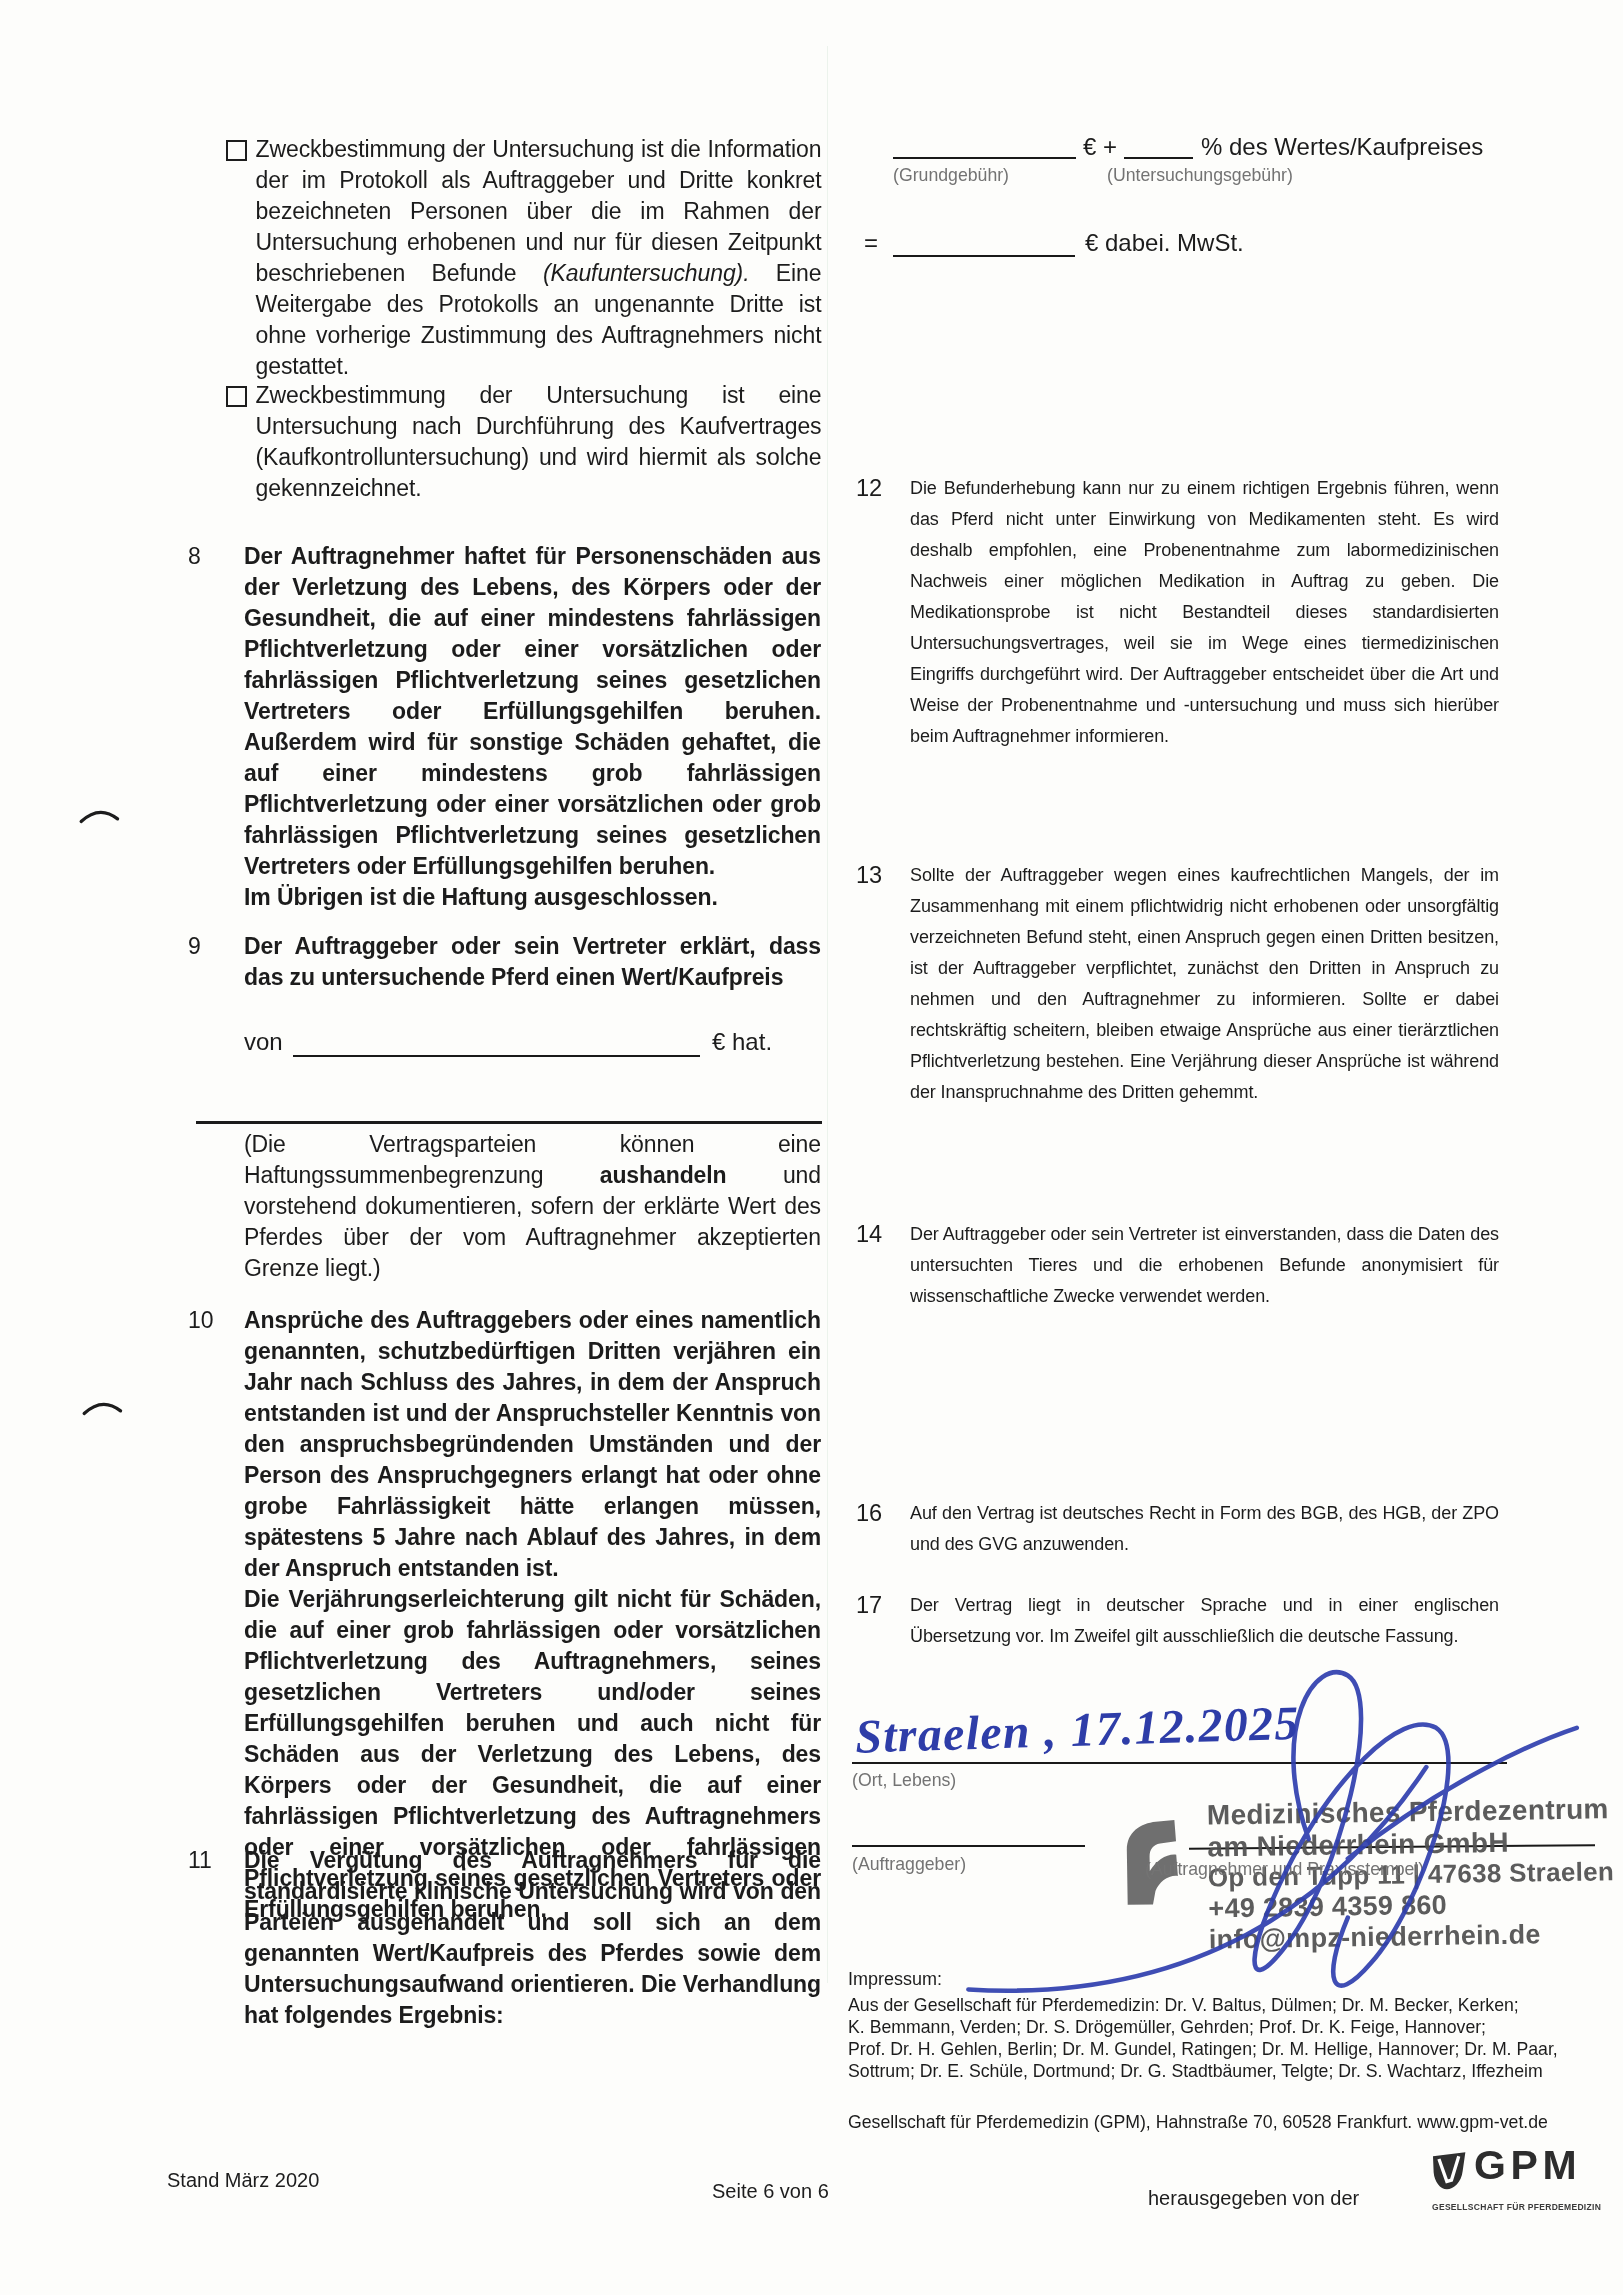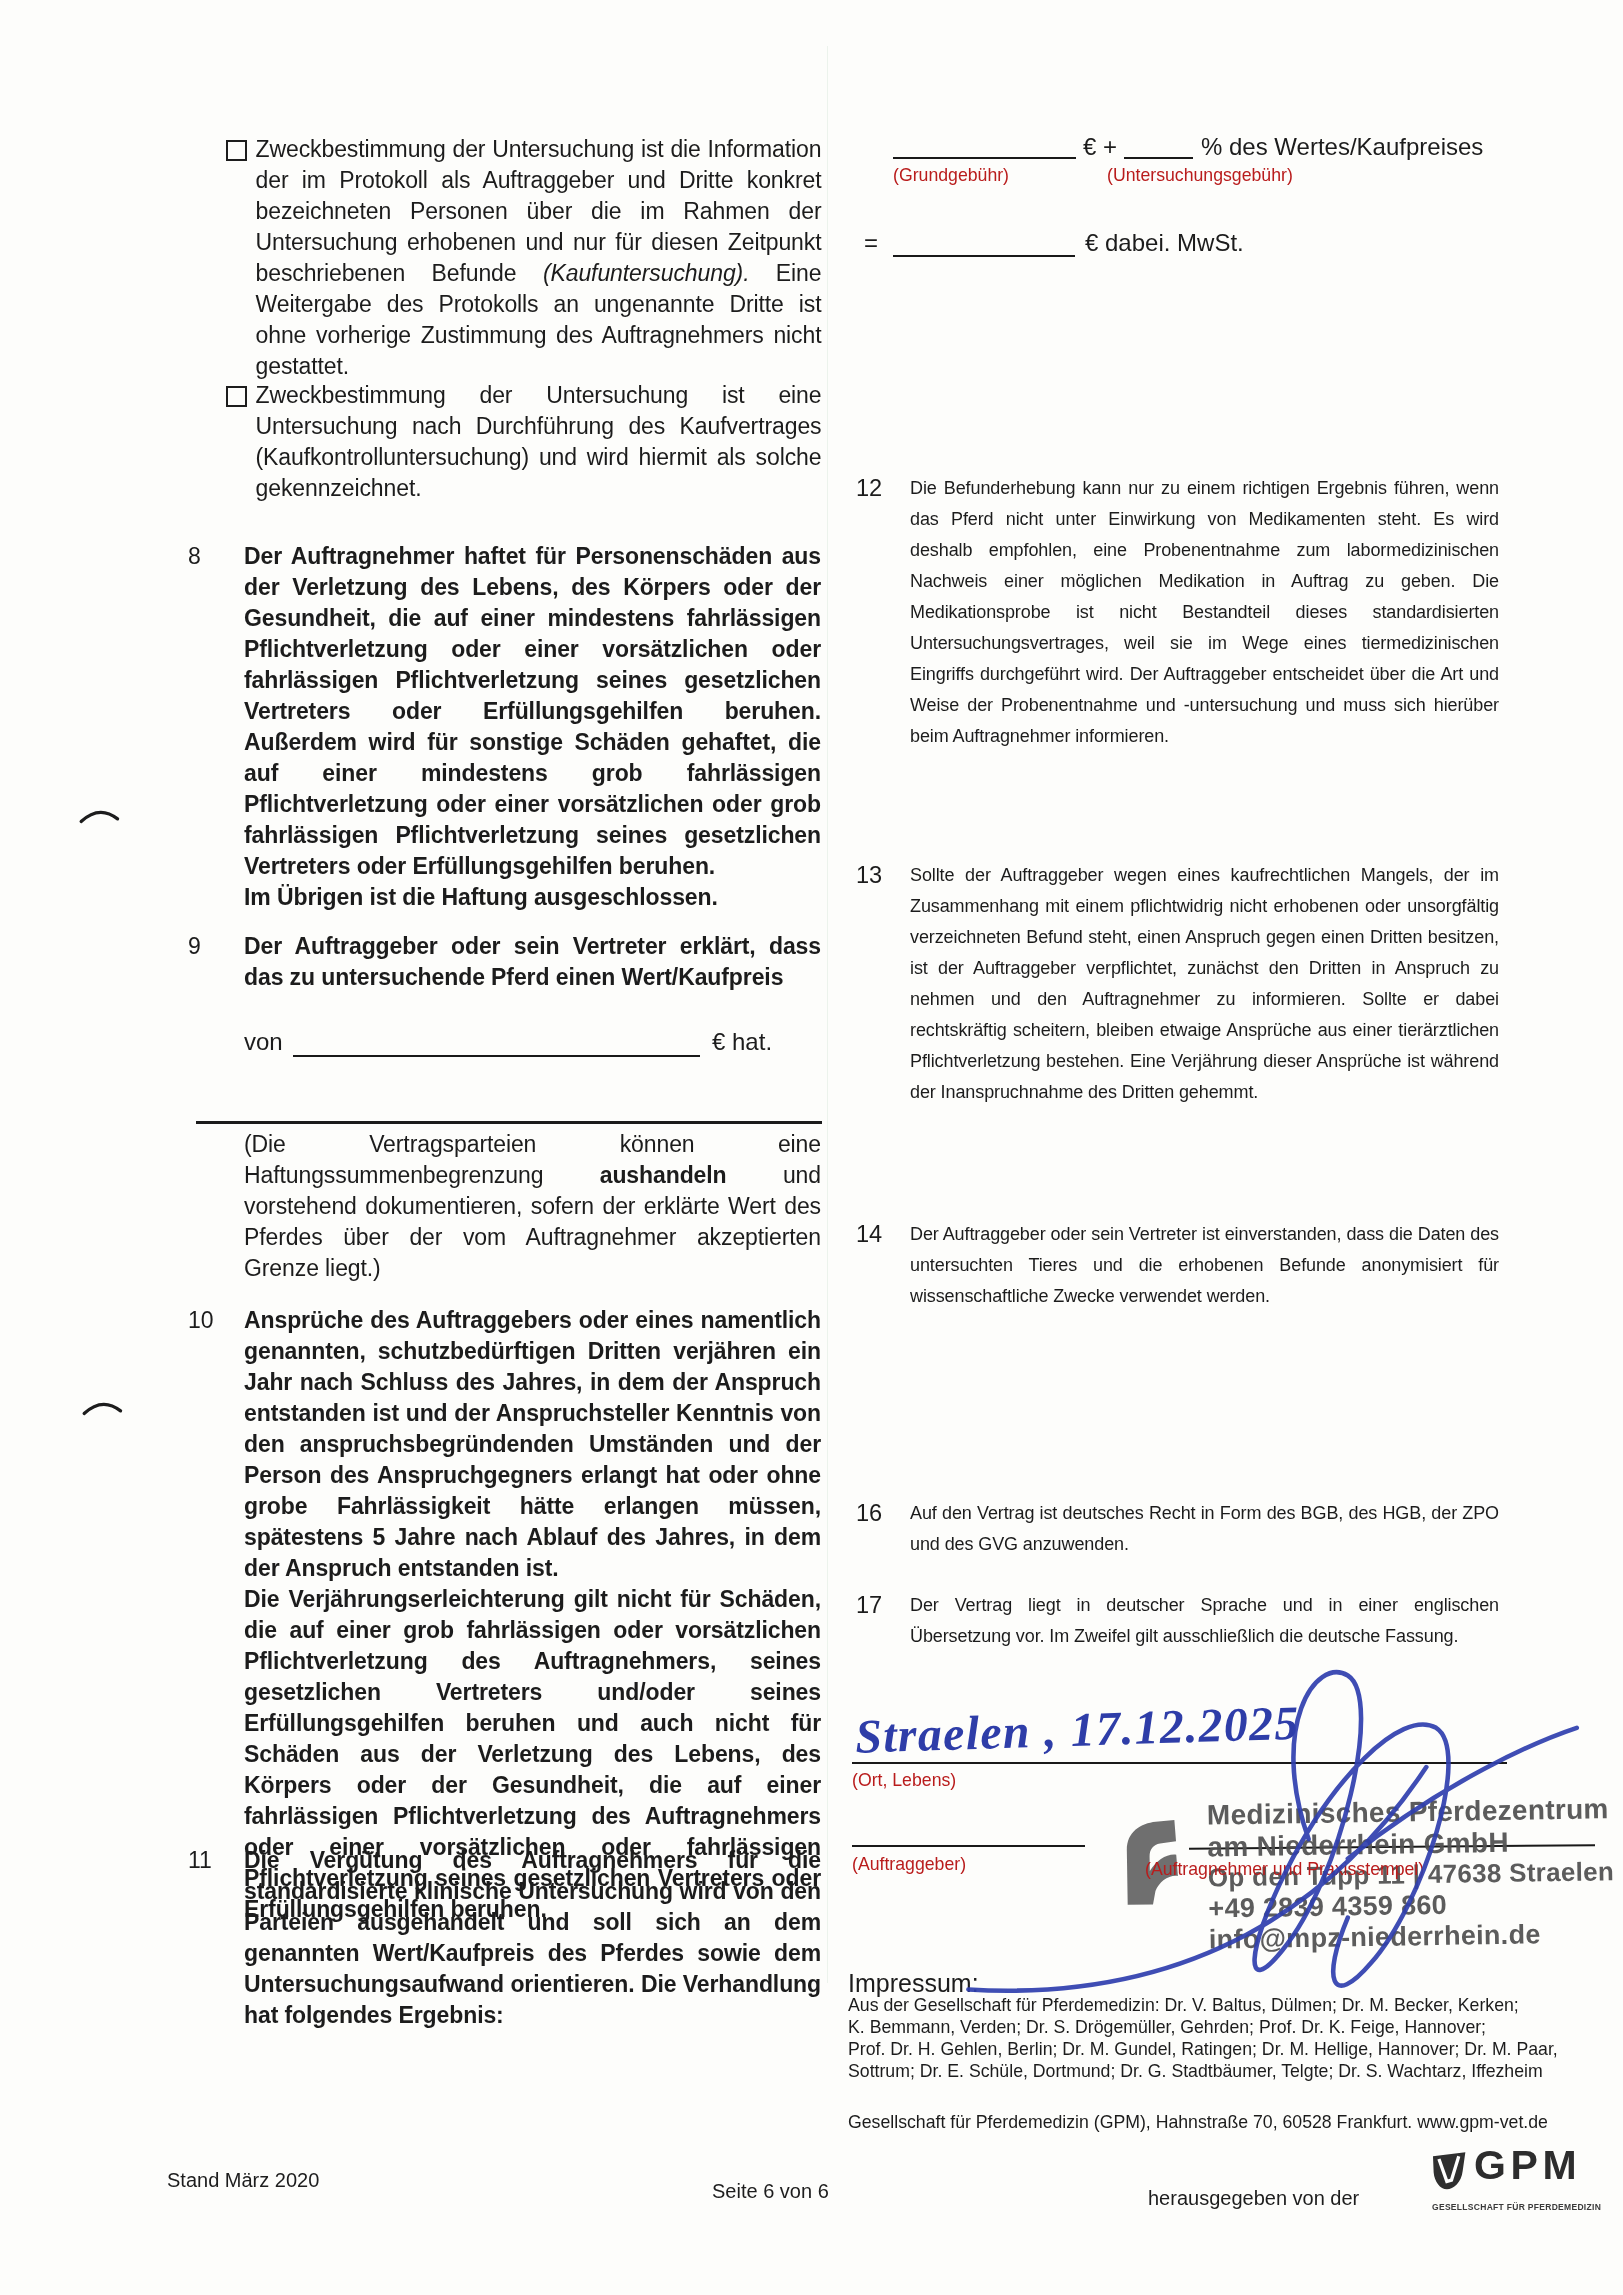--- a/index.html
+++ b/index.html
@@ -14,21 +14,21 @@
   .lcol .ptext{width:577px;font-size:23px;line-height:31px;font-weight:bold;}
   .rcol .pnum{left:-54px;width:43px;font-size:23.6px;line-height:31px;}
   .rcol .ptext{width:589px;font-size:18px;line-height:31px;}
   
   .cb{position:absolute;left:226px;}
   .cbbox{position:absolute;left:0;top:5.9px;width:17px;height:17px;border:2px solid #1d1d1d;background:transparent;}
   .cbtext{margin-left:29.5px;width:566px;font-size:23px;line-height:31px;text-align:justify;letter-spacing:-0.1px;}
   .cbtext em{font-style:italic;}
   
   .fill{position:absolute;border-bottom:2.6px solid #191919;height:0;}
-  .label-small{position:absolute;font-size:17.7px;color:#b91c1c;}
+  .label-small{position:absolute;font-size:17.7px;color:#737373;}
   .big{font-size:24px;}
   .rule{position:absolute;height:2.6px;background:#1b1b1b;}
   
   .stamp{position:absolute;left:1113px;top:1792px;width:511px;height:177px;
          color:#505050;font-weight:700;transform:rotate(-0.9deg);opacity:.93;}
   .stamp .sline{position:absolute;left:95px;white-space:nowrap;letter-spacing:0.3px;}
   
   .handwriting{position:absolute;left:855px;top:1699px;width:615px;
       font-family:"Liberation Serif",serif;font-style:italic;font-weight:700;
       font-size:48px;color:#2e3da8;transform:rotate(-1.8deg);letter-spacing:1.3px;white-space:nowrap;}
@@ -157,21 +157,21 @@
   </div>
 
   <svg class="abs" style="left:916px;top:1597px;z-index:7;" width="687" height="471" viewBox="0 0 1050 720">
     <g stroke="#2f3fae" stroke-width="7" fill="none" stroke-linecap="round" opacity="0.92">
       <path d="M600,370 C540,200 610,90 660,120 C715,155 650,430 560,540 C500,615 505,540 565,420 C635,280 740,170 795,200 C850,235 775,470 695,560 C635,630 620,585 660,490"></path>
       <path d="M660,400 C810,280 950,220 1010,200"></path>
       <path d="M780,260 C640,470 420,620 80,600"></path>
     </g>
   </svg>
 
-  <span class="abs" style="left:848px;top:1969px;font-size:25px;">Impressum:</span>
+  <span class="abs" style="left:848px;top:1969px;font-size:18px;">Impressum:</span>
   <div class="abs" style="left:848px;top:1994px;width:772px;font-size:17.7px;line-height:22px;white-space:pre-line;">Aus der Gesellschaft für Pferdemedizin: Dr. V. Baltus, Dülmen; Dr. M. Becker, Kerken;
 K. Bemmann, Verden; Dr. S. Drögemüller, Gehrden; Prof. Dr. K. Feige, Hannover;
 Prof. Dr. H. Gehlen, Berlin; Dr. M. Gundel, Ratingen; Dr. M. Hellige, Hannover; Dr. M. Paar,
 Sottrum; Dr. E. Schüle, Dortmund; Dr. G. Stadtbäumer, Telgte; Dr. S. Wachtarz, Iffezheim</div>
   <div class="abs" style="left:848px;top:2112px;width:772px;font-size:17.7px;">Gesellschaft für Pferdemedizin (GPM), Hahnstraße 70, 60528 Frankfurt. www.gpm-vet.de</div>
 
   <span class="footer-item" style="left:167px;top:2169px;">Stand März 2020</span>
   <span class="footer-item" style="left:712px;top:2180px;">Seite 6 von 6</span>
   <span class="footer-item" style="left:1148px;top:2187px;">herausgegeben von der</span>
 

